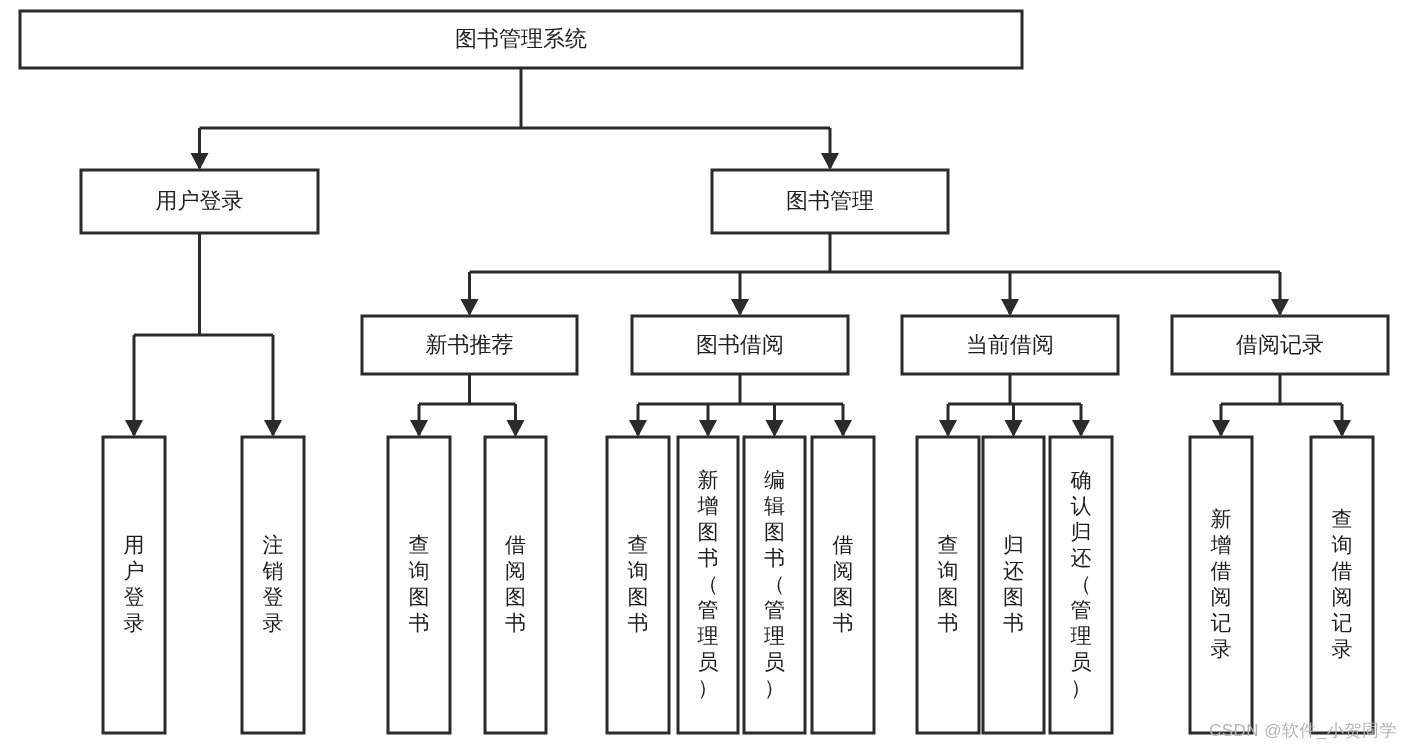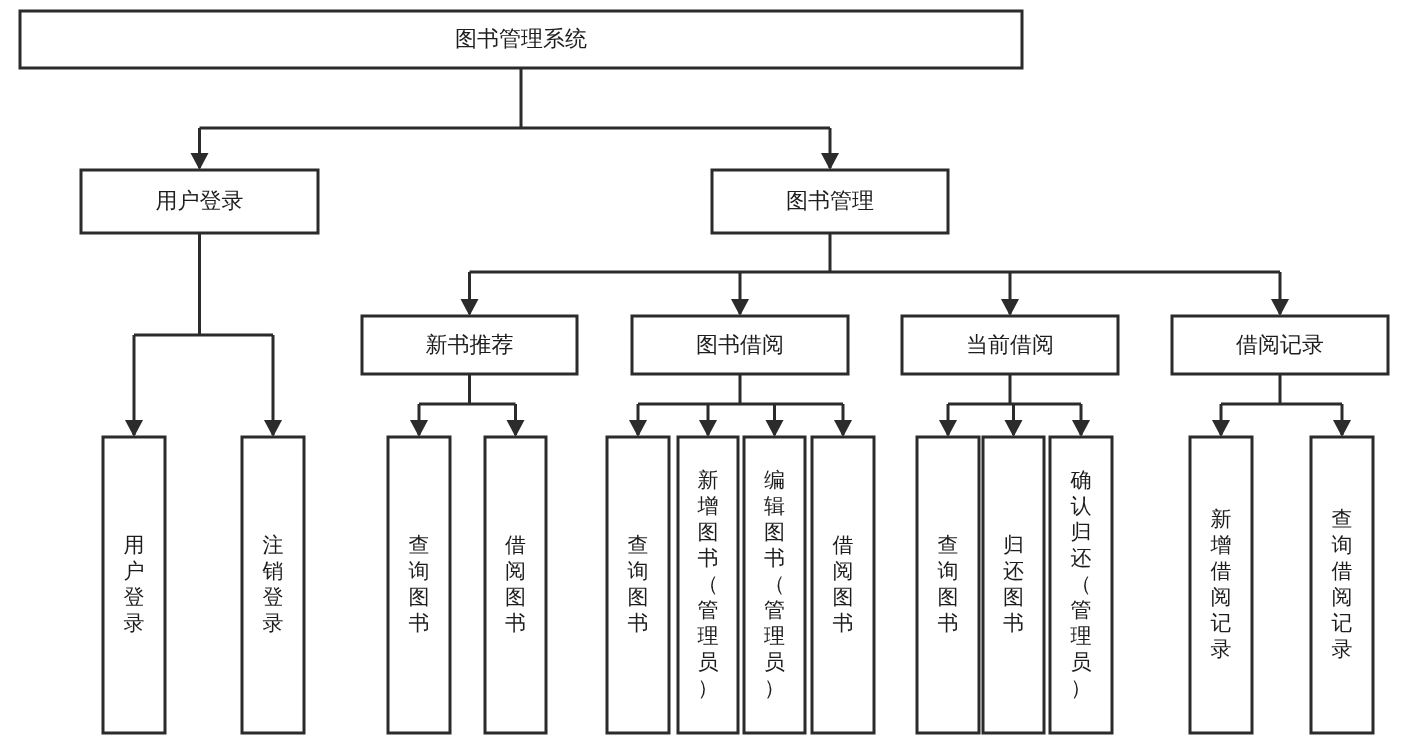--- a/index.html
+++ b/index.html
@@ -290,14 +290,15 @@
             <text x="1342" y="572" class="node-label vertical">借</text>
             <text x="1342" y="598" class="node-label vertical">阅</text>
             <text x="1342" y="624" class="node-label vertical">记</text>
             <text x="1342" y="650" class="node-label vertical">录</text>
           </g>
         </g>
       </g>
 
   </svg>
 
+  <div class="watermark-text">CSDN @软件_小贺同学</div>
 
 </div>
 
 </body></html>

